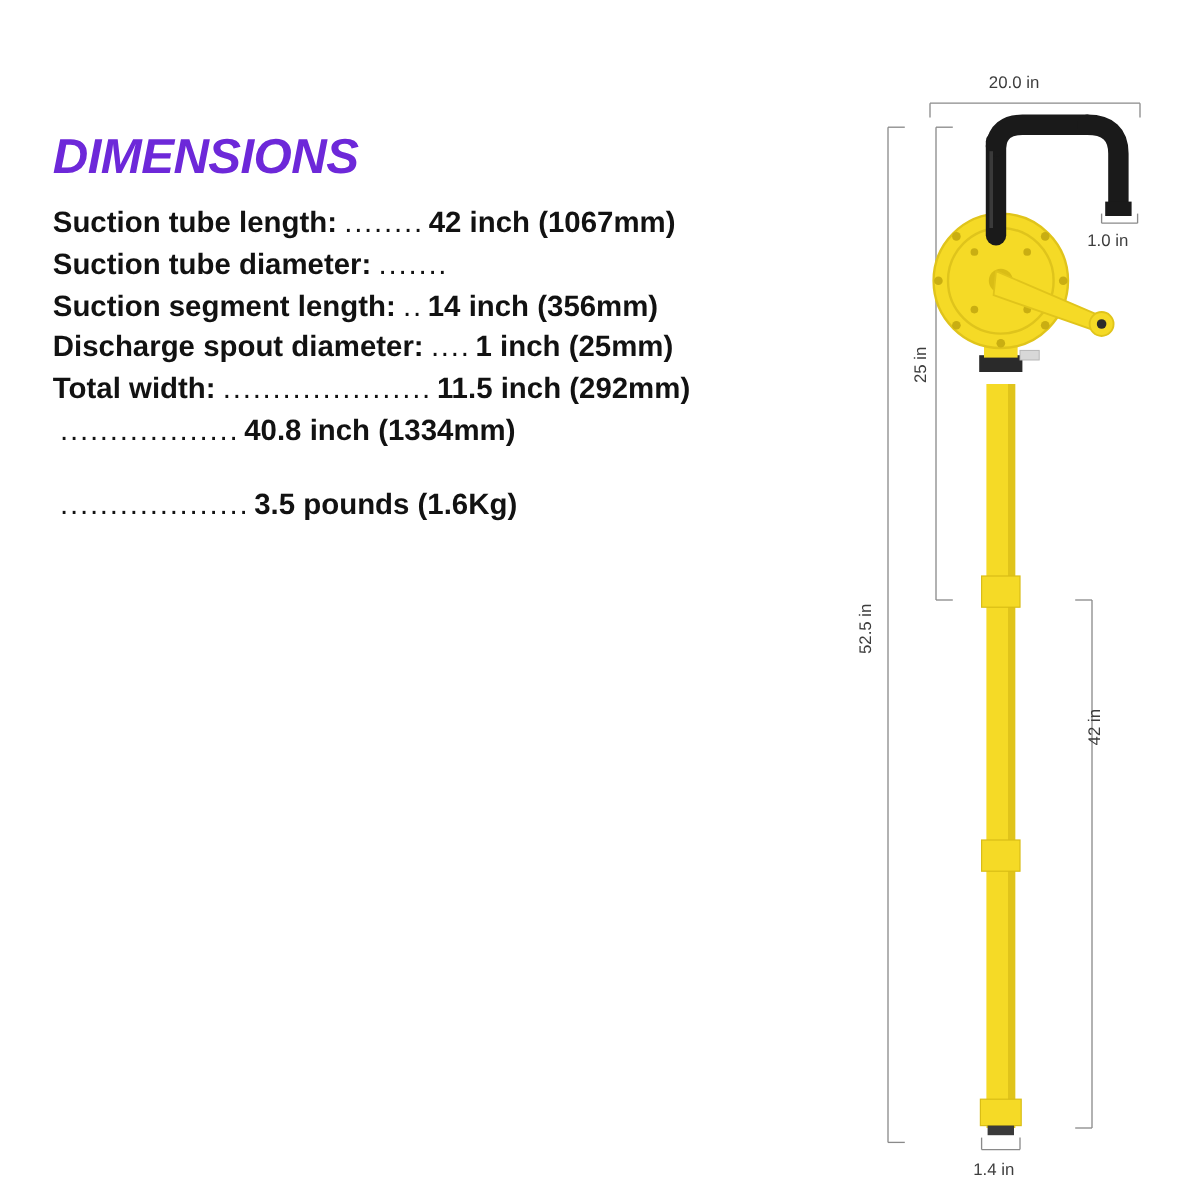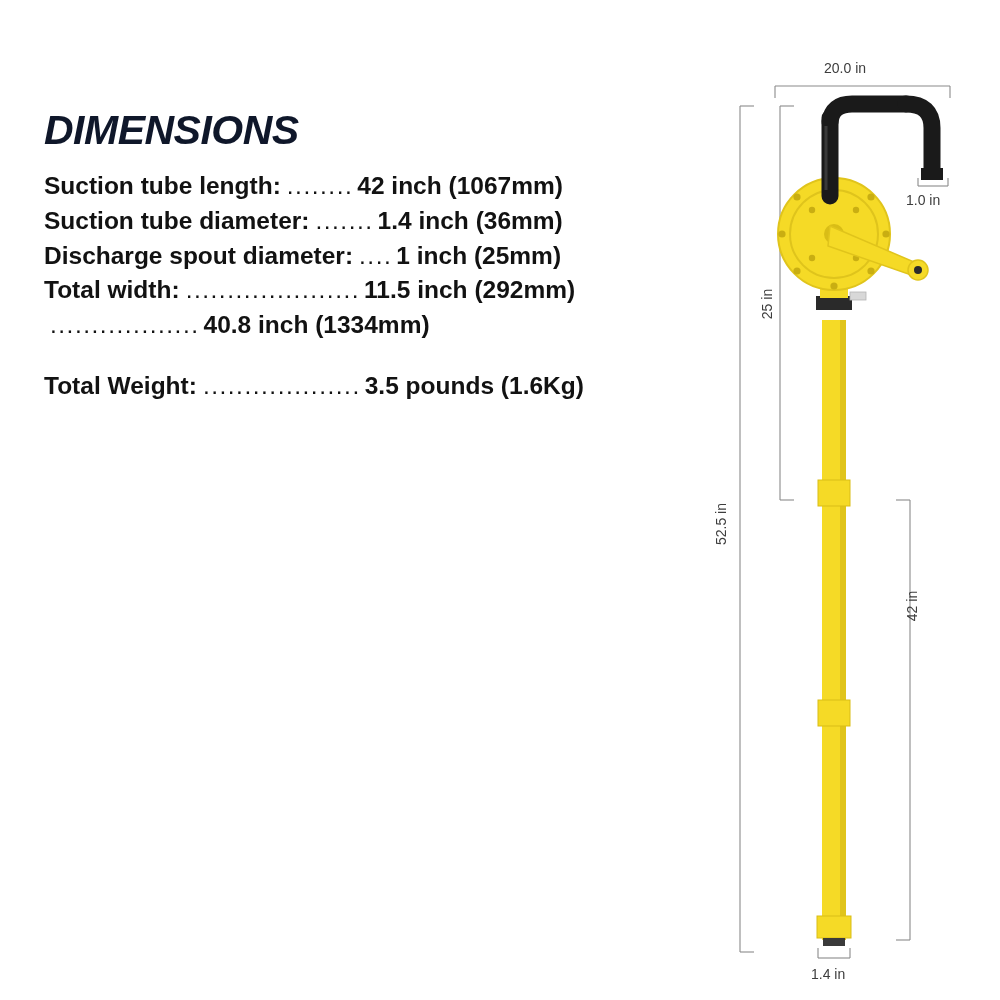--- a/index.html
+++ b/index.html
@@ -21,21 +21,21 @@
     position: absolute;
     left: 44px;
     top: 110px;
     width: 620px;
   }
   .spec-title {
     font-size: 41px;
     font-weight: bold;
     font-style: italic;
     letter-spacing: -0.5px;
-    color: #0f172a;
+    color: #6d28d9;
     margin: 0 0 18px 0;
     line-height: 1;
   }
   .spec-list {
     list-style: none;
     margin: 0; padding: 0;
   }
   .spec-row {
     display: flex;
     align-items: flex-end;
@@ -89,38 +89,41 @@
 
     <ul class="spec-list">
       <li class="spec-row">
         <span class="spec-label">Suction tube length:</span>
         <span class="spec-leader">........</span>
         <span class="spec-value">42 inch (1067mm)</span>
       </li>
       <li class="spec-row">
         <span class="spec-label">Suction tube diameter:</span>
         <span class="spec-leader">.......</span>
-        <span class="spec-value">1.4 inch (36mm)</span>
+      </li>
+      <li class="spec-row">
+        <span class="spec-label">Suction segment length:</span>
+        <span class="spec-leader">..</span>
+        <span class="spec-value">14 inch (356mm)</span>
       </li>
       <li class="spec-row">
         <span class="spec-label">Discharge spout diameter:</span>
         <span class="spec-leader">....</span>
         <span class="spec-value">1 inch (25mm)</span>
       </li>
       <li class="spec-row">
         <span class="spec-label">Total width:</span>
         <span class="spec-leader">.....................</span>
         <span class="spec-value">11.5 inch (292mm)</span>
       </li>
       <li class="spec-row">
         <span class="spec-leader">..................</span>
         <span class="spec-value">40.8 inch (1334mm)</span>
       </li>
       <li class="spec-row gap">
-        <span class="spec-label">Total Weight:</span>
         <span class="spec-leader">...................</span>
         <span class="spec-value">3.5 pounds (1.6Kg)</span>
       </li>
     </ul>
   </div>
 
   <div class="diagram">
 
     <svg width="340" height="1000" viewBox="0 0 340 1000">
 

